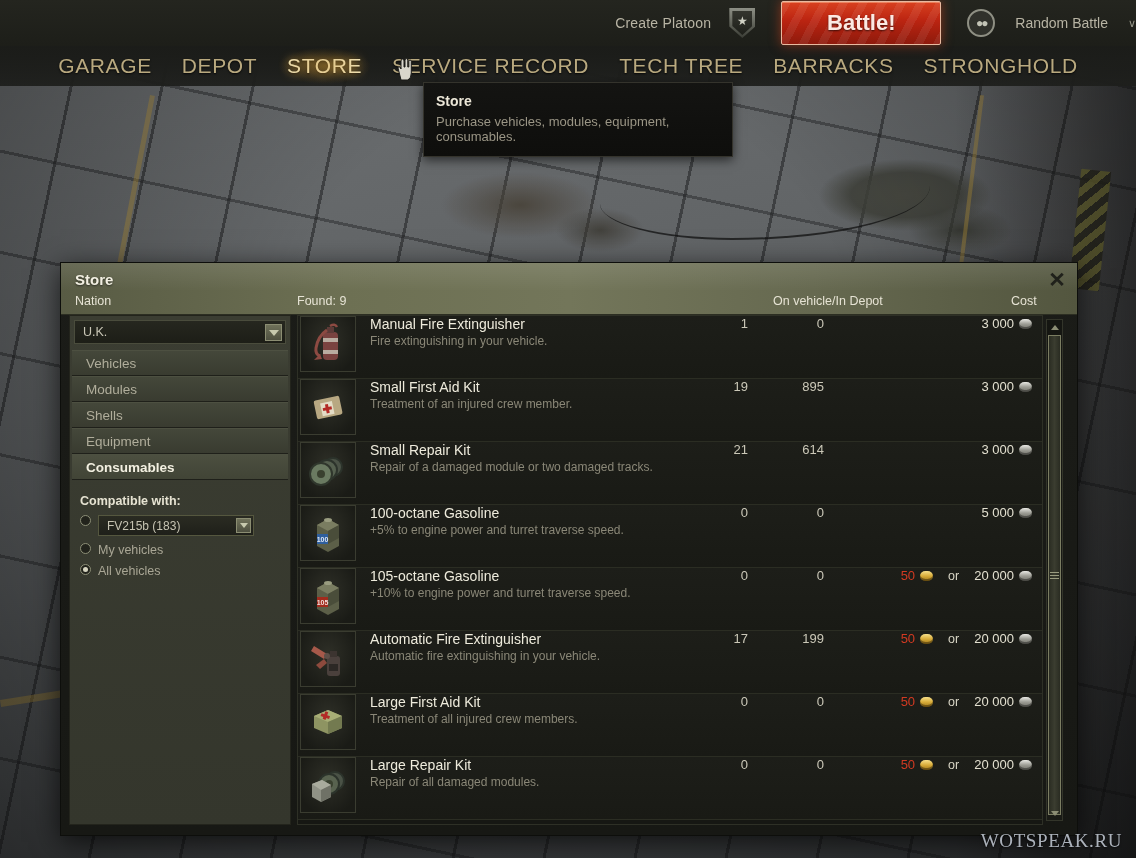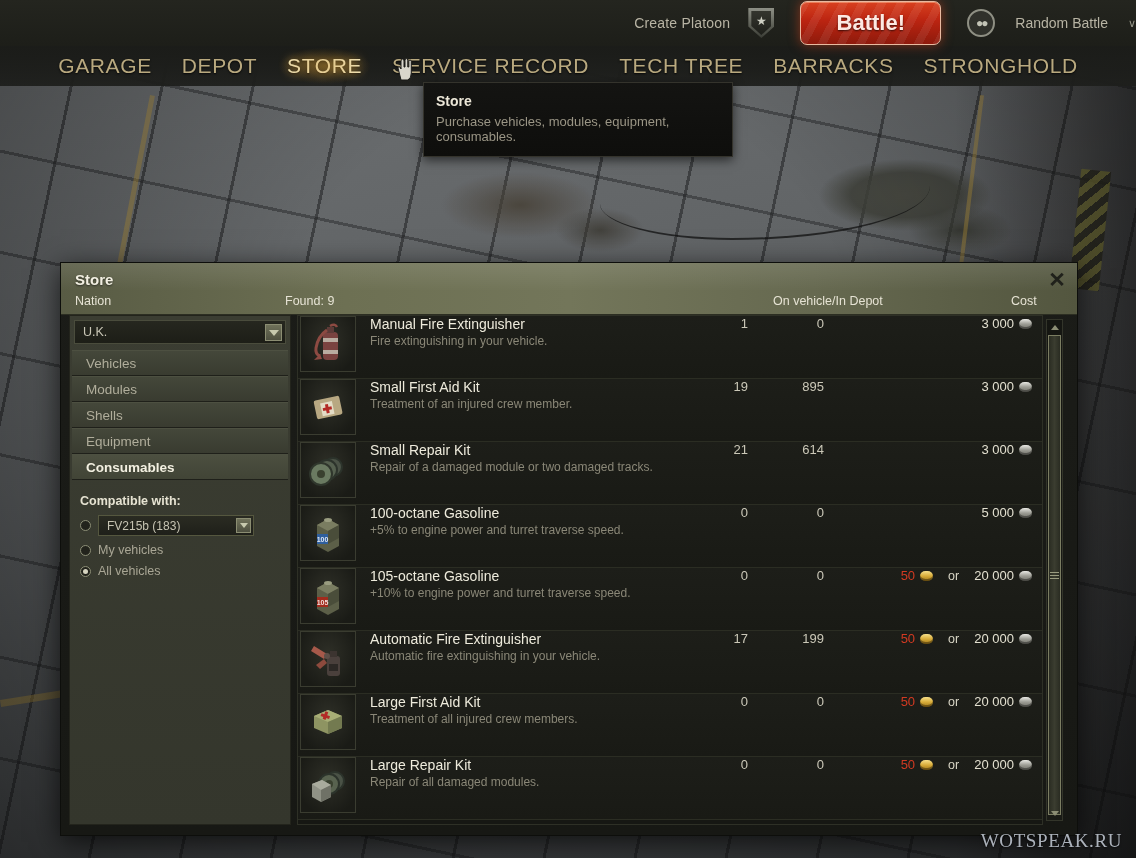--- a/index.html
+++ b/index.html
@@ -75,23 +75,23 @@
     position: relative;
   }
   .platoon-badge::before {
     content: ""; position: absolute; inset: 3px;
     background: linear-gradient(180deg,#34352e 0%, #1e1f1a 100%);
     clip-path: polygon(0 0, 100% 0, 100% 62%, 50% 100%, 0 62%);
   }
   .platoon-star { position: relative; color: #cfd0c4; font-size: 12px; line-height: 1; margin-top:-5px; }
 
   .battle-btn {
-    width: 141px; height: 44px; margin: 0 14px;
+    width: 160px; height: 44px; margin: 0 14px;
     border: 1px solid #e8b9a0;
-    border-radius: 7px;
+    border-radius: 2px;
     background:
       repeating-linear-gradient(118deg, rgba(255,255,255,.07) 0 8px, rgba(255,255,255,0) 8px 17px),
       linear-gradient(180deg, #d8401f 0%, #bb2411 44%, #8e1a0c 100%);
     box-shadow: 0 0 12px rgba(220,70,30,.55), inset 0 1px 0 rgba(255,190,150,.5);
     color: #fde9e2; font-size: 22px; font-weight: bold;
     display: flex; align-items: center; justify-content: center;
     text-shadow: 0 1px 2px rgba(0,0,0,.65);
     cursor: pointer;
   }
   .mode-icon {
@@ -160,21 +160,21 @@
     color: #f2efe2; font-size: 15px; font-weight: bold;
     text-shadow: 0 1px 2px rgba(0,0,0,.55);
   }
   .close-x {
     position: absolute; right: 10px; top: 8px;
     width: 20px; height: 20px; color: #20211b; font-size: 21px; line-height: 18px;
     text-align:center; cursor: pointer; font-weight: bold;
   }
   .col-head { position: absolute; top: 31px; color: #e6e3d4; font-size: 12.5px; }
   .col-nation { left: 14px; }
-  .col-found  { left: 224px; }
+  .col-found  { left: 236px; }
   .col-depot  { left: 712px; }
   .col-cost   { left: 950px; }
 
   
   .sidebar {
     position: absolute; left: 8px; top: 52px; width: 222px; bottom: 10px;
     background: linear-gradient(180deg,#3b3d32 0%, #34362c 100%);
     border: 1px solid #23241c;
   }
   .nation-select {
@@ -202,21 +202,21 @@
     border-top: 1px solid #4d5041; border-bottom: 1px solid #1f201a;
     margin: 0 2px; cursor: pointer;
   }
   .cat.active {
     color: #f3f0e1; font-weight: bold;
     background: linear-gradient(180deg,#4c4f40 0%, #414436 100%);
   }
   .compat {
     margin: 14px 0 0 10px; color: #e6e3d2; font-size: 12.5px; font-weight: bold;
   }
-  .radio-row { display:flex; align-items:center; margin: 7px 0 0 10px; }
+  .radio-row { display:flex; margin: 7px 0 0 10px; }
   .radio {
     width: 11px; height: 11px; border-radius: 50%;
     border: 1px solid #8d8f77; background: #22231c;
     margin-right: 7px; flex: none; position: relative; cursor: pointer;
   }
   .radio.on::after {
     content:""; position:absolute; left: 2px; top: 2px; width: 5px; height: 5px;
     border-radius: 50%; background: #d6d4c0;
   }
   .radio-label { color: #a9a695; font-size: 12.5px; }

